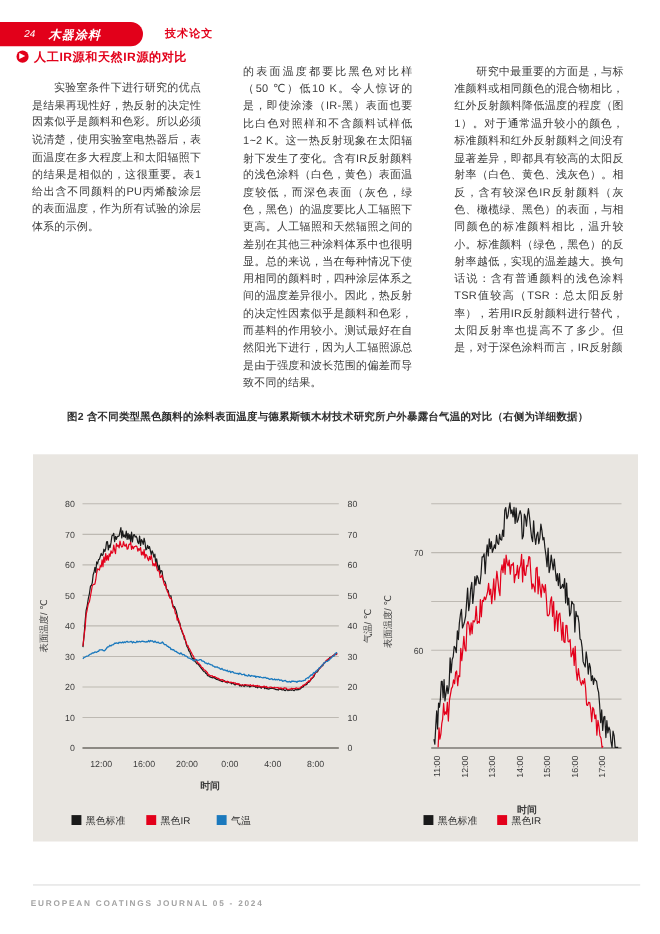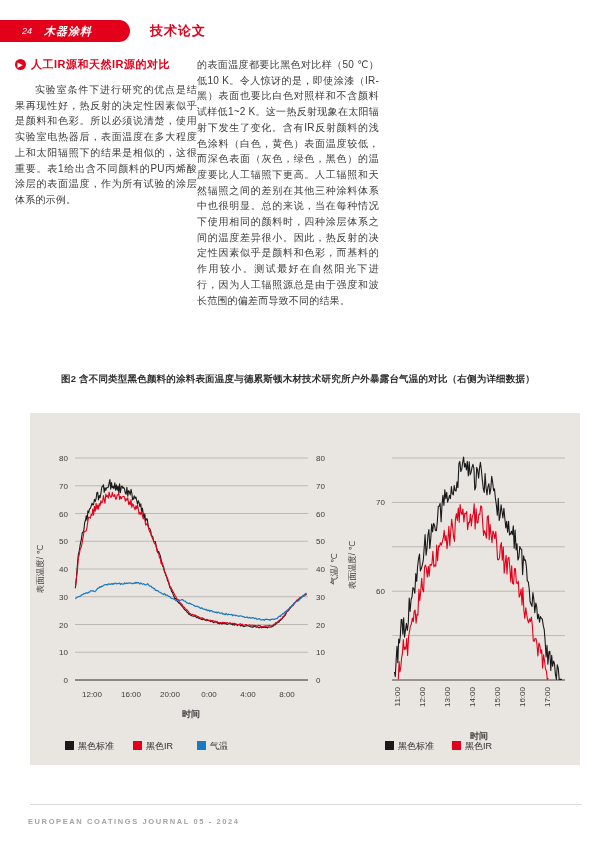--- a/index.html
+++ b/index.html
@@ -5,29 +5,29 @@
   html,body{margin:0;padding:0;}
   body{width:600px;height:849px;background:#ffffff;position:relative;overflow:hidden;
        font-family:"Liberation Sans","DejaVu Sans",sans-serif;color:#3b3b3b;}
   .page{position:absolute;inset:0;}
   
   .hdr{position:absolute;top:20px;left:0;height:22px;display:flex;align-items:center;}
   .badge{height:22px;width:130px;background:#e2001a;border-radius:0 11px 11px 0;
          display:flex;align-items:center;color:#fff;font-style:italic;}
   .badge .num{font-size:9px;margin-left:22px;}
   .badge .sec{font-size:11px;font-weight:700;margin-left:12px;letter-spacing:1px;}
-  .rubric{color:#e2001a;font-size:13px;font-weight:700;margin-left:20px;letter-spacing:1px;}
+  .rubric{color:#e2001a;font-size:10px;font-weight:700;margin-left:20px;letter-spacing:1px;}
   
-  .cols{position:absolute;top:57px;left:15px;width:570px;display:flex;}
+  .cols{position:absolute;top:44px;left:15px;width:570px;display:flex;gap:10px;}
   .col{width:182px;flex:0 0 182px;}
   h2{margin:0 0 10px 0;font-size:11px;font-weight:700;color:#e2001a;letter-spacing:.5px;
      display:flex;align-items:center;gap:5px;}
   .bullet{display:inline-block;width:11px;height:11px;border-radius:50%;background:#e2001a;
           color:#fff;font-size:7px;line-height:11px;text-align:center;flex:0 0 11px;}
-  .col p{margin:0;font-size:10px;line-height:15.7px;letter-spacing:.2px;text-align:justify;
+  .col p{margin:14px;font-size:10px;line-height:15.7px;letter-spacing:.2px;text-align:justify;
          text-justify:inter-ideograph;}
   .col p.ind{text-indent:2em;}
   .col p + p{margin-top:0;}
   
   .caption{position:absolute;top:373px;left:15px;width:572px;font-size:9.5px;font-weight:700;
            color:#2f2f2f;letter-spacing:.2px;padding-left:46px;}
   
   .panel{position:absolute;top:413px;left:30px;width:550px;height:352px;background:#e9e6e1;margin:0;}
   .panel svg{display:block;}
   
@@ -52,20 +52,21 @@
       <h2>
         <span class="bullet">▶</span>
         <span>人工IR源和天然IR源的对比</span>
       </h2>
       <p class="ind">实验室条件下进行研究的优点是结果再现性好，热反射的决定性因素似乎是颜料和色彩。所以必须说清楚，使用实验室电热器后，表面温度在多大程度上和太阳辐照下的结果是相似的，这很重要。表1给出含不同颜料的PU丙烯酸涂层的表面温度，作为所有试验的涂层体系的示例。</p>
     </section>
     <section class="col">
       <p>的表面温度都要比黑色对比样（50 ℃）低10 K。令人惊讶的是，即使涂漆（IR-黑）表面也要比白色对照样和不含颜料试样低1~2 K。这一热反射现象在太阳辐射下发生了变化。含有IR反射颜料的浅色涂料（白色，黄色）表面温度较低，而深色表面（灰色，绿色，黑色）的温度要比人工辐照下更高。人工辐照和天然辐照之间的差别在其他三种涂料体系中也很明显。总的来说，当在每种情况下使用相同的颜料时，四种涂层体系之间的温度差异很小。因此，热反射的决定性因素似乎是颜料和色彩，而基料的作用较小。测试最好在自然阳光下进行，因为人工辐照源总是由于强度和波长范围的偏差而导致不同的结果。</p>
     </section>
     <section class="col">
+      <p class="ind">研究中最重要的方面是，与标准颜料或相同颜色的混合物相比，红外反射颜料降低温度的程度（图1）。对于通常温升较小的颜色，标准颜料和红外反射颜料之间没有显著差异，即都具有较高的太阳反射率（白色、黄色、浅灰色）。相反，含有较深色IR反射颜料（灰色、橄榄绿、黑色）的表面，与相同颜色的标准颜料相比，温升较小。标准颜料（绿色，黑色）的反射率越低，实现的温差越大。换句话说：含有普通颜料的浅色涂料TSR值较高（TSR：总太阳反射率），若用IR反射颜料进行替代，太阳反射率也提高不了多少。但是，对于深色涂料而言，IR反射颜</p>
     </section>
   </div>
 
   <div class="caption">图2 含不同类型黑色颜料的涂料表面温度与德累斯顿木材技术研究所户外暴露台气温的对比（右侧为详细数据）</div>
 
   <figure class="panel">
     <svg id="chart-svg" width="550" height="352">
         <line x1="45" y1="267" x2="278" y2="267" stroke="#bdb9b2" stroke-width="1"></line>
         <line x1="45" y1="239.25" x2="278" y2="239.25" stroke="#bdb9b2" stroke-width="1"></line>
         <line x1="45" y1="211.5" x2="278" y2="211.5" stroke="#bdb9b2" stroke-width="1"></line>

